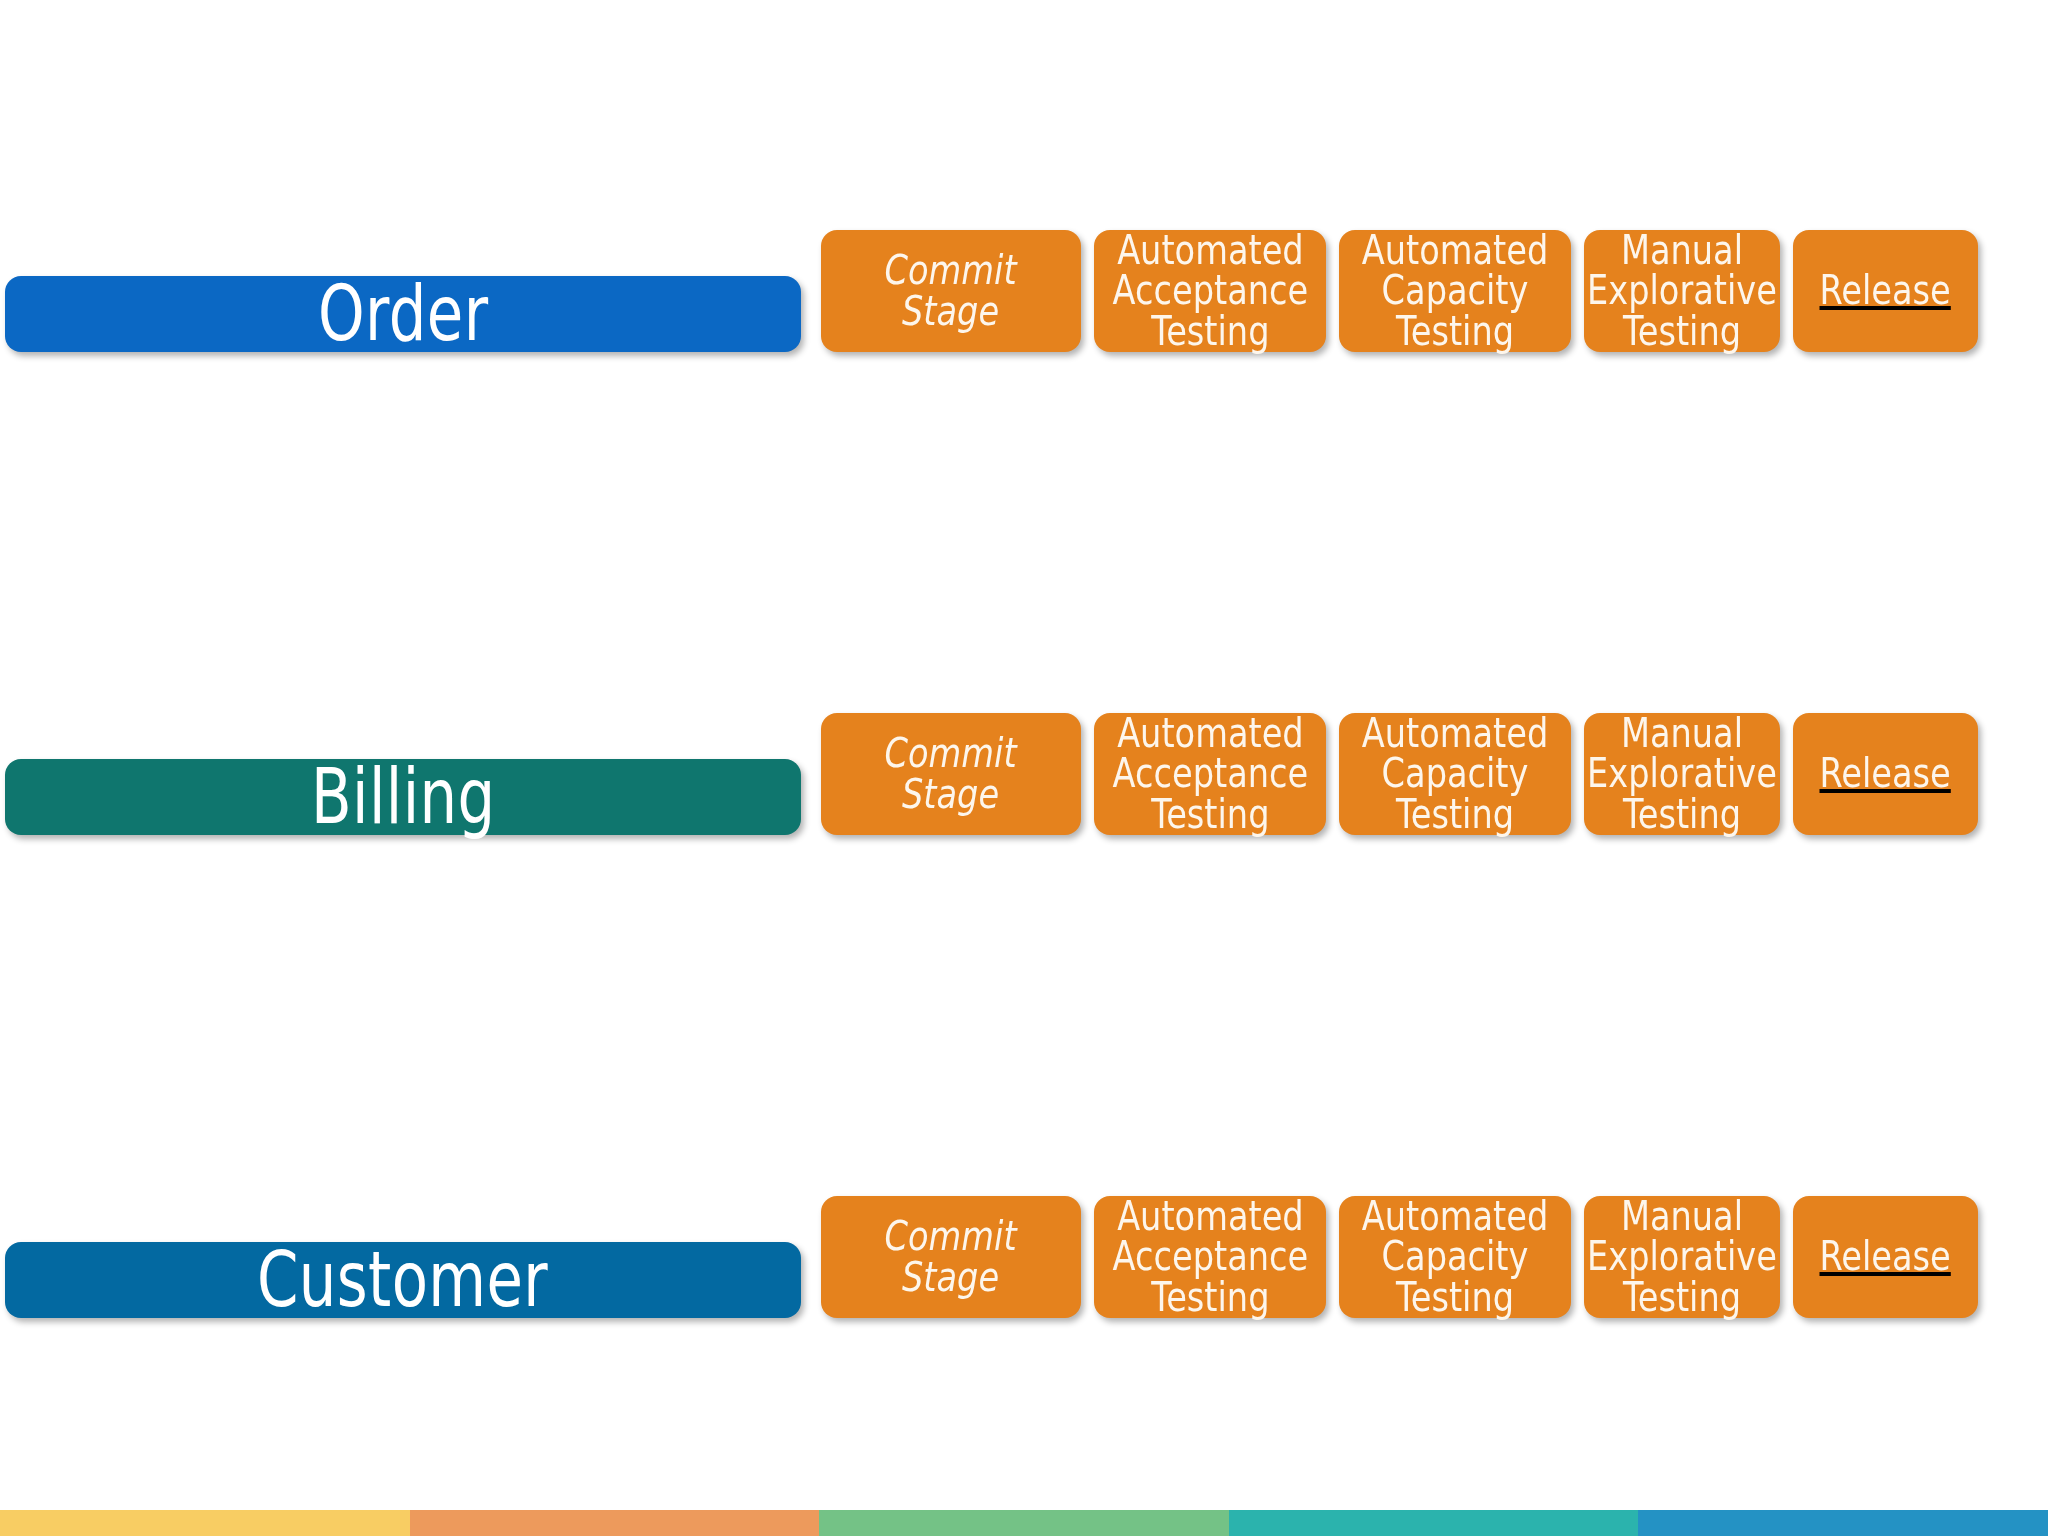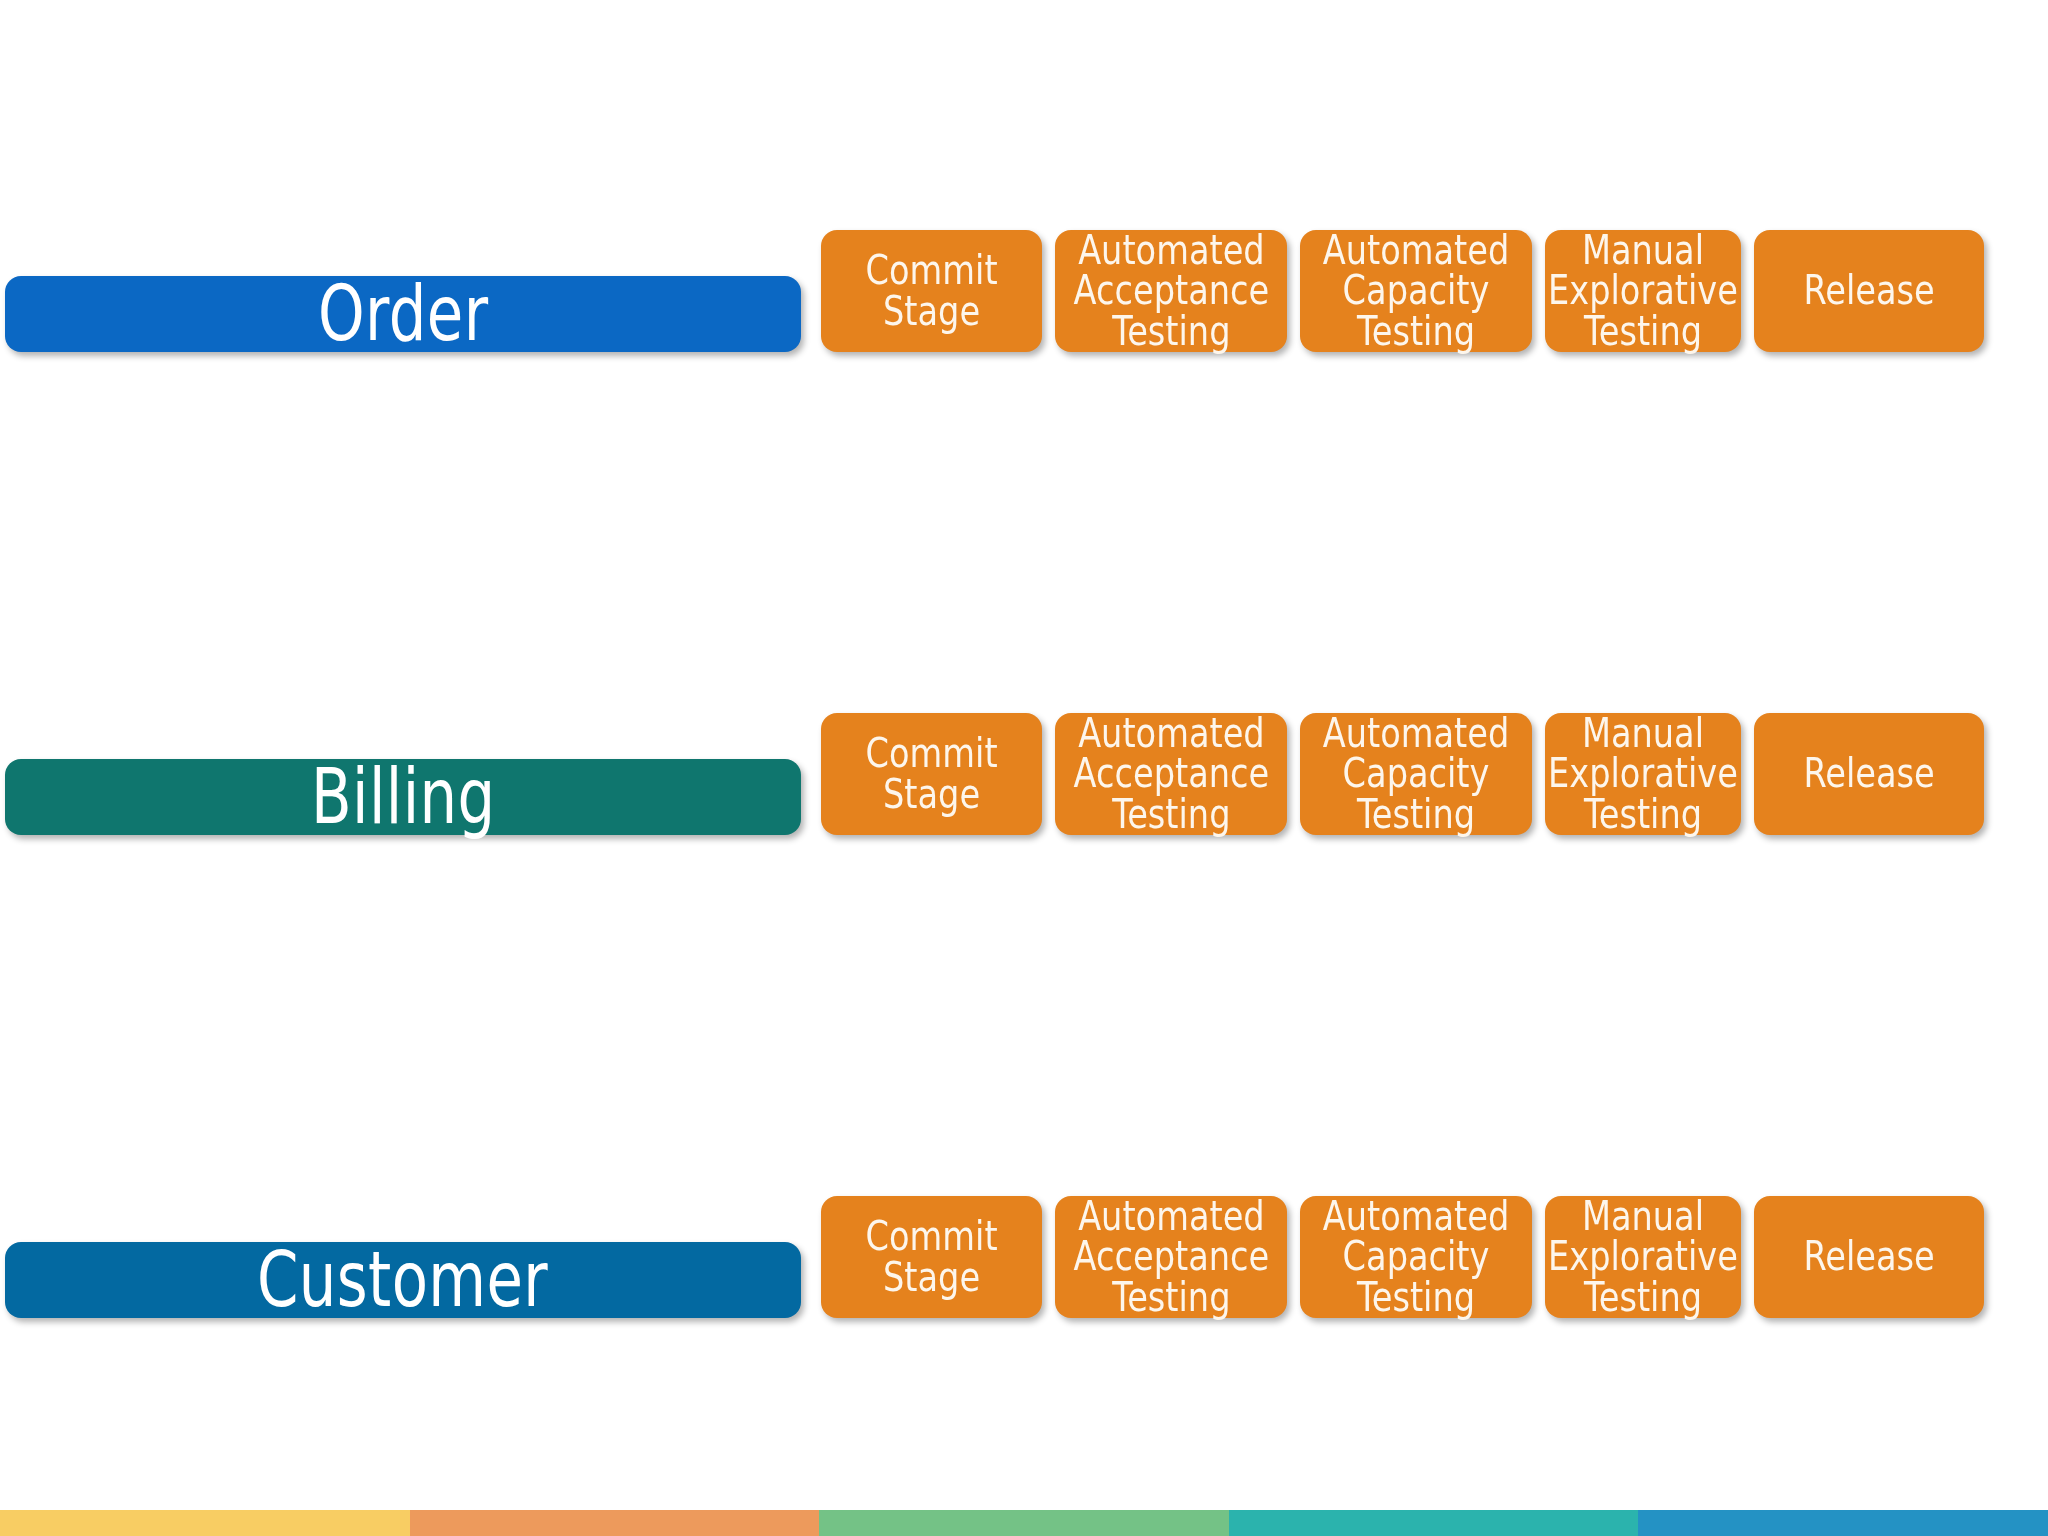--- a/index.html
+++ b/index.html
@@ -72,25 +72,25 @@
     border-radius: 16px;
     box-shadow: 3px 4px 6px rgba(0,0,0,0.30);
     display: flex;
     align-items: center;
     justify-content: center;
     margin-right: 13px;
     flex: 0 0 auto;
   }
   .stage-box:last-child { margin-right: 0; }
 
-  .stage-commit     { width: 221px; }
+  .stage-commit     { width: 260px; font-style: italic; }
   .stage-acceptance { width: 232px; }
   .stage-capacity   { width: 232px; }
   .stage-manual     { width: 196px; }
-  .stage-release    { width: 230px; }
+  .stage-release    { width: 185px; text-decoration: underline; }
 
   .stage-label {
     color: #fdf6ec;
     font-family: "DejaVu Sans", "Liberation Sans", sans-serif;
     font-size: 40px;
     font-weight: 400;
     line-height: 1.02;
     text-align: center;
     transform: scaleX(0.84);
     transform-origin: center center;

